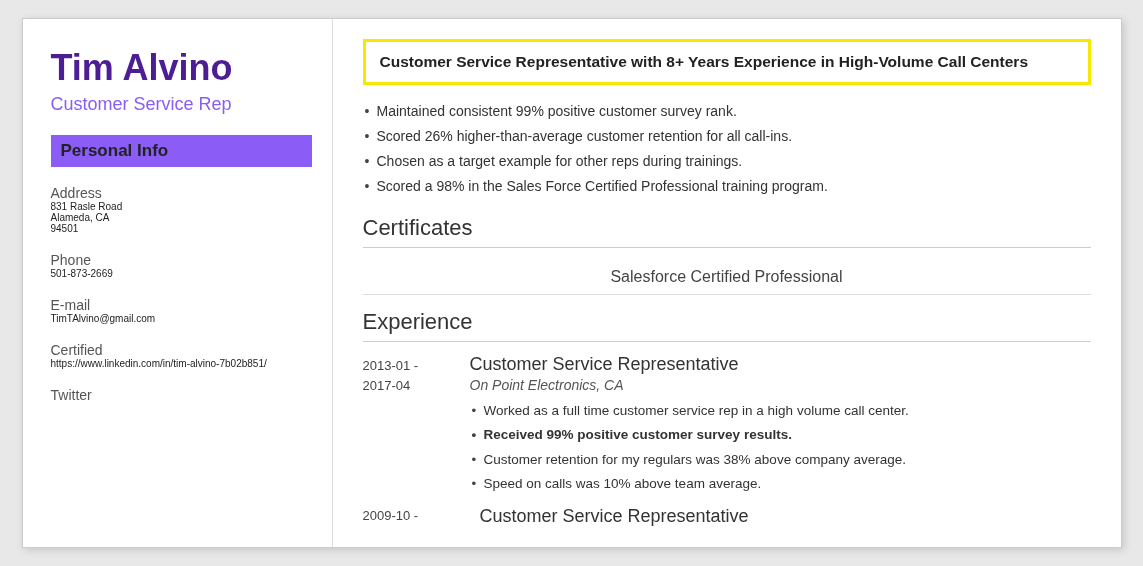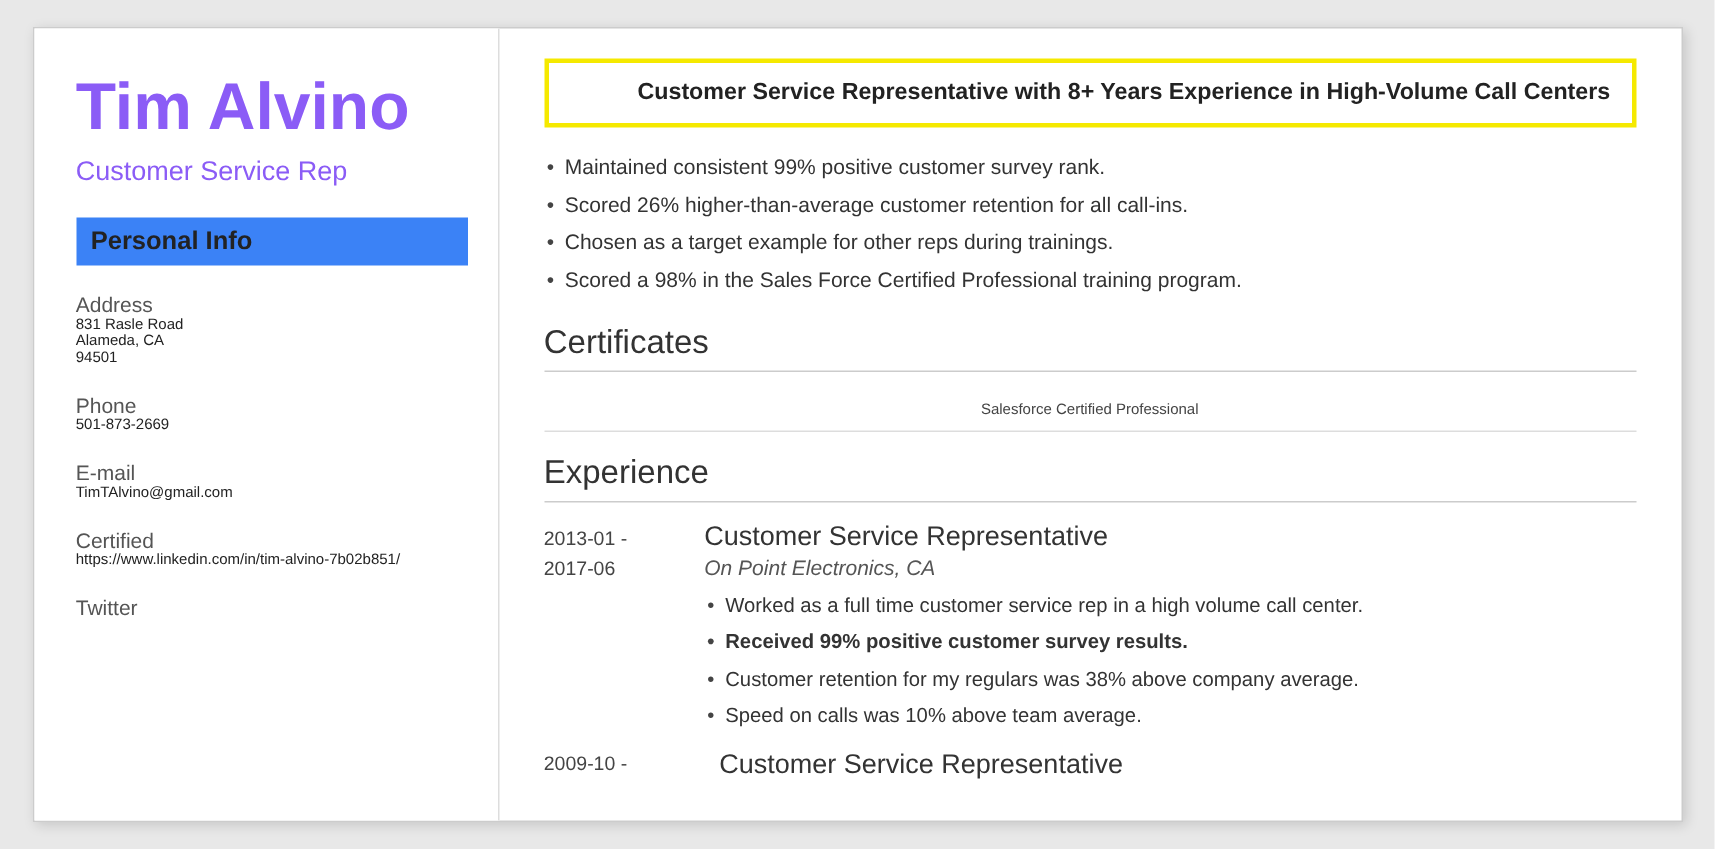--- a/index.html
+++ b/index.html
@@ -22,35 +22,35 @@
     }
     
     .sidebar {
       width: 310px;
       min-width: 310px;
       background: #fff;
       padding: 28px 20px 20px 28px;
       border-right: 1px solid #ddd;
     }
     .sidebar-name {
-      font-size: 44px;
-      font-weight: bold;
-      color: #8b5cf6;
+      font-size: 36px;
+      font-weight: bold;
+      color: #4c1d95;
       line-height: 1.15;
       font-family: Arial, sans-serif;
       margin-bottom: 6px;
     }
     .sidebar-title {
       font-size: 18px;
       color: #8b5cf6;
       font-family: Arial, sans-serif;
       margin-bottom: 20px;
     }
     .sidebar-section-header {
-      background: #3b82f6;
+      background: #8b5cf6;
       padding: 6px 10px;
       font-size: 17px;
       font-weight: bold;
       color: #222;
       font-family: Arial, sans-serif;
       margin-bottom: 14px;
     }
     .contact-block {
       margin-bottom: 14px;
       margin-top: 18px;
@@ -77,21 +77,20 @@
       border: 3px solid #f5e900;
       padding: 10px 14px;
       margin-bottom: 14px;
       font-size: 15.5px;
       font-weight: bold;
       color: #222;
       font-family: Arial, sans-serif;
       line-height: 1.3;
       display: inline-block;
       width: 100%;
-      text-align: right;
     }
     .bullet-list {
       list-style: none;
       margin-bottom: 16px;
       padding-left: 0;
     }
     .bullet-list li {
       font-size: 14px;
       color: #333;
       font-family: Arial, sans-serif;
@@ -113,21 +112,21 @@
       margin-bottom: 6px;
       margin-top: 4px;
     }
     .section-divider {
       border: none;
       border-top: 1px solid #ccc;
       margin-bottom: 12px;
     }
     .cert-row {
       text-align: center;
-      font-size: 10px;
+      font-size: 16px;
       color: #444;
       font-family: Arial, sans-serif;
       padding: 8px 0;
       border-bottom: 1px solid #ddd;
       margin-bottom: 14px;
     }
     .experience-block {
       display: flex;
       gap: 17px;
       margin-bottom: 10px;
@@ -246,21 +245,21 @@
     <div class="section-title">Certificates</div>
     <hr class="section-divider">
     <div class="cert-row">Salesforce Certified Professional</div>
 
     <div class="section-title">Experience</div>
     <hr class="section-divider">
 
     <div class="experience-block">
       <div class="exp-dates">
         <span>2013-01 -</span><br>
-        <span>2017-06</span>
+        <span>2017-04</span>
       </div>
       <div class="exp-details">
         <div class="exp-job-title">Customer Service Representative</div>
         <div class="exp-company">On Point Electronics, CA</div>
         <ul class="exp-bullet-list">
         <li>Worked as a full time customer service rep in a high volume call center.</li>
             <li class="bold-item">Received 99% positive customer survey results.</li>
             <li>Customer retention for my regulars was 38% above company average.</li>
             <li>Speed on calls was 10% above team average.</li>
           </ul>

